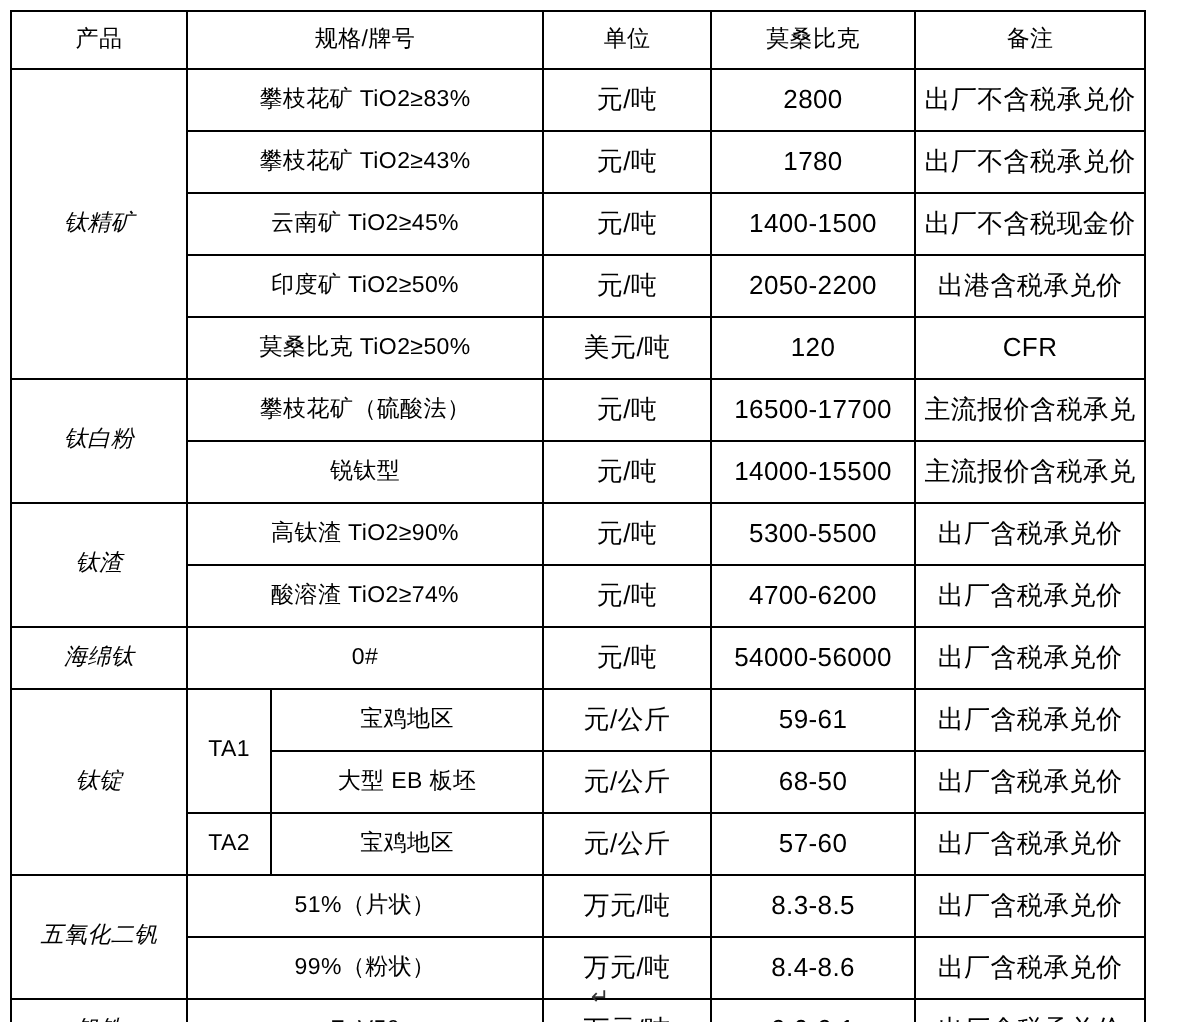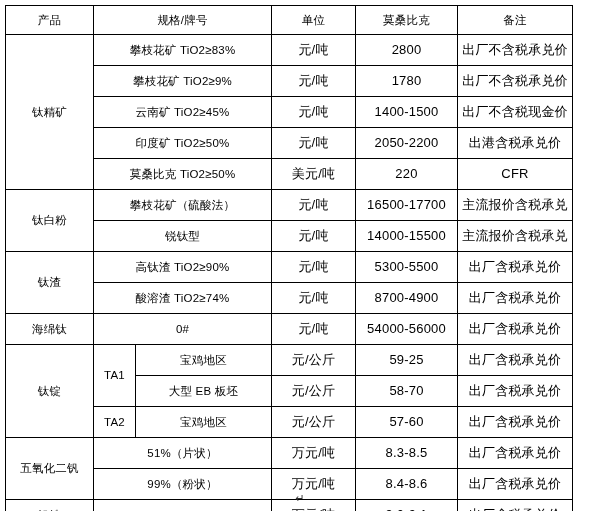--- a/index.html
+++ b/index.html
@@ -46,20 +46,21 @@
     height: 24px;
   }
   .col-product { width: 88px; }
   .col-grade-a { width: 42px; }
   .col-spec { width: 136px; }
   .col-unit { width: 84px; }
   .col-price { width: 102px; }
   .col-remark { width: 115px; }
   .cell-product {
     font-size: 11.5px;
+    font-style: italic;
   }
   .cell-spec {
     font-size: 11.5px;
   }
   .cell-unit, .cell-price, .cell-remark {
     font-size: 13px;
   }
   .footer-mark {
     position: absolute;
     left: 0;
@@ -97,41 +98,41 @@
     <tbody>
 
       <tr>
         <td class="cell-product" rowspan="5">钛精矿</td>
         <td class="cell-spec" colspan="2">攀枝花矿 TiO2≥83%</td>
         <td class="cell-unit">元/吨</td>
         <td class="cell-price">2800</td>
         <td class="cell-remark">出厂不含税承兑价</td>
       </tr>
       <tr>
-        <td class="cell-spec" colspan="2">攀枝花矿 TiO2≥9%</td>
+        <td class="cell-spec" colspan="2">攀枝花矿 TiO2≥43%</td>
         <td class="cell-unit">元/吨</td>
         <td class="cell-price">1780</td>
         <td class="cell-remark">出厂不含税承兑价</td>
       </tr>
       <tr>
         <td class="cell-spec" colspan="2">云南矿 TiO2≥45%</td>
         <td class="cell-unit">元/吨</td>
         <td class="cell-price">1400-1500</td>
         <td class="cell-remark">出厂不含税现金价</td>
       </tr>
       <tr>
         <td class="cell-spec" colspan="2">印度矿 TiO2≥50%</td>
         <td class="cell-unit">元/吨</td>
         <td class="cell-price">2050-2200</td>
         <td class="cell-remark">出港含税承兑价</td>
       </tr>
       <tr>
         <td class="cell-spec" colspan="2">莫桑比克 TiO2≥50%</td>
         <td class="cell-unit">美元/吨</td>
-        <td class="cell-price">220</td>
+        <td class="cell-price">120</td>
         <td class="cell-remark">CFR</td>
       </tr>
 
       <tr>
         <td class="cell-product" rowspan="2">钛白粉</td>
         <td class="cell-spec" colspan="2">攀枝花矿（硫酸法）</td>
         <td class="cell-unit">元/吨</td>
         <td class="cell-price">16500-17700</td>
         <td class="cell-remark">主流报价含税承兑</td>
       </tr>
@@ -145,44 +146,44 @@
       <tr>
         <td class="cell-product" rowspan="2">钛渣</td>
         <td class="cell-spec" colspan="2">高钛渣 TiO2≥90%</td>
         <td class="cell-unit">元/吨</td>
         <td class="cell-price">5300-5500</td>
         <td class="cell-remark">出厂含税承兑价</td>
       </tr>
       <tr>
         <td class="cell-spec" colspan="2">酸溶渣 TiO2≥74%</td>
         <td class="cell-unit">元/吨</td>
-        <td class="cell-price">8700-4900</td>
+        <td class="cell-price">4700-6200</td>
         <td class="cell-remark">出厂含税承兑价</td>
       </tr>
 
       <tr>
         <td class="cell-product">海绵钛</td>
         <td class="cell-spec" colspan="2">0#</td>
         <td class="cell-unit">元/吨</td>
         <td class="cell-price">54000-56000</td>
         <td class="cell-remark">出厂含税承兑价</td>
       </tr>
 
       <tr>
         <td class="cell-product" rowspan="3">钛锭</td>
         <td class="cell-spec" rowspan="2">TA1</td>
         <td class="cell-spec">宝鸡地区</td>
         <td class="cell-unit">元/公斤</td>
-        <td class="cell-price">59-25</td>
+        <td class="cell-price">59-61</td>
         <td class="cell-remark">出厂含税承兑价</td>
       </tr>
       <tr>
         <td class="cell-spec">大型 EB 板坯</td>
         <td class="cell-unit">元/公斤</td>
-        <td class="cell-price">58-70</td>
+        <td class="cell-price">68-50</td>
         <td class="cell-remark">出厂含税承兑价</td>
       </tr>
       <tr>
         <td class="cell-spec">TA2</td>
         <td class="cell-spec">宝鸡地区</td>
         <td class="cell-unit">元/公斤</td>
         <td class="cell-price">57-60</td>
         <td class="cell-remark">出厂含税承兑价</td>
       </tr>
 

